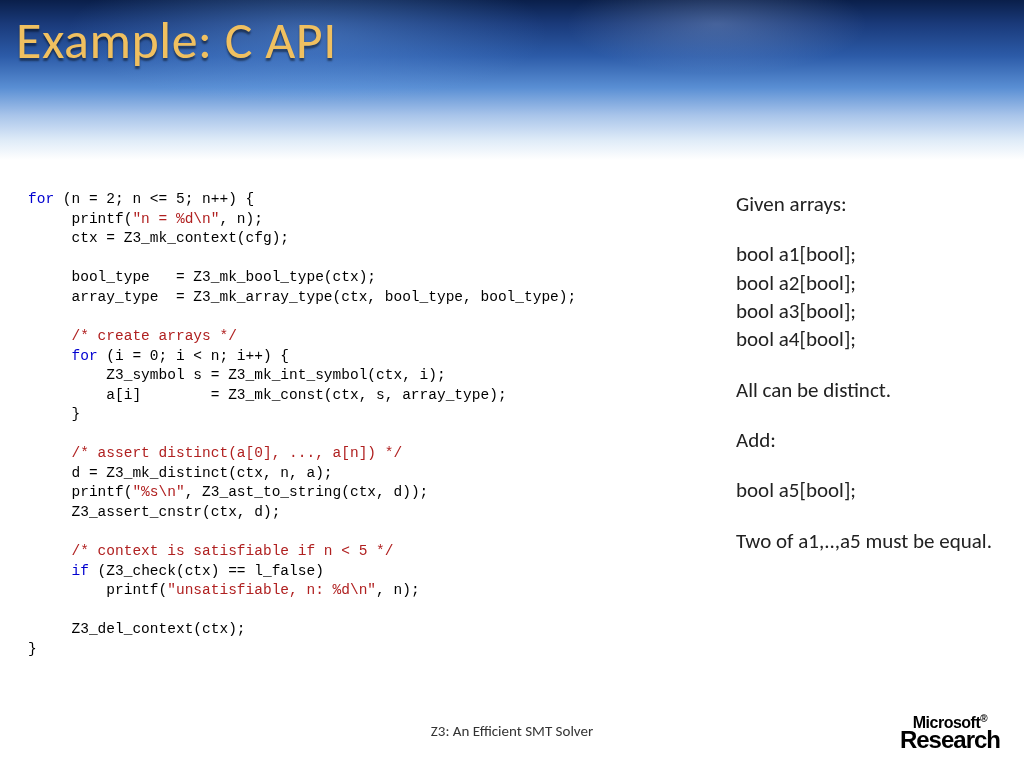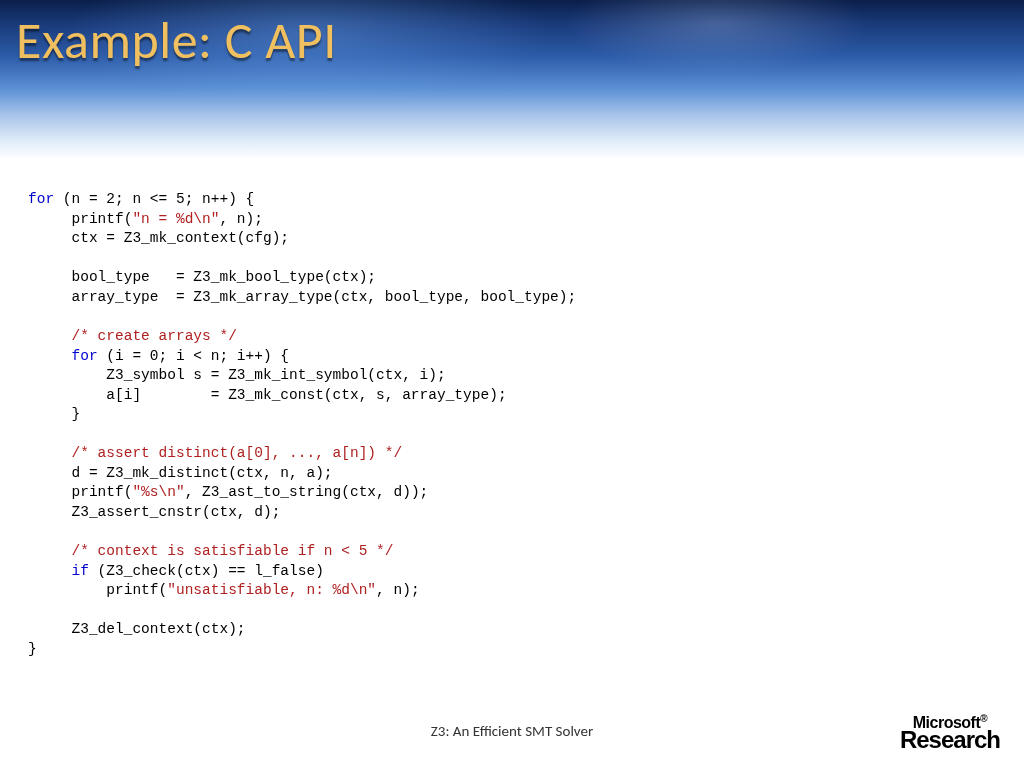--- a/index.html
+++ b/index.html
@@ -113,20 +113,31 @@
 <span>     printf(</span><span class="str">"%s\n"</span><span>, Z3_ast_to_string(ctx, d));</span>
 <span>     Z3_assert_cnstr(ctx, d);</span>
 <span> </span>
 <span class="cmt">     /* context is satisfiable if n &lt; 5 */</span>
 <span>     </span><span class="kw">if</span><span> (Z3_check(ctx) == l_false)</span>
 <span>         printf(</span><span class="str">"unsatisfiable, n: %d\n"</span><span>, n);</span>
 <span> </span>
 <span>     Z3_del_context(ctx);</span>
 <span>}</span></div>
 
+  <div class="side-notes">
+    <p>Given arrays:</p>
+    <p style="white-space:pre-line">bool a1[bool];
+bool a2[bool];
+bool a3[bool];
+bool a4[bool];</p>
+    <p>All can be distinct.</p>
+    <p>Add:</p>
+    <p>bool a5[bool];</p>
+    <p>Two of a1,..,a5 must be equal.</p>
+  </div>
 </div>
 
 <div class="footer-text">Z3: An Efficient SMT Solver</div>
 
 <div class="ms-research">
   <div class="ms"><span>Microsoft</span><sup>®</sup></div>
   <div class="rs">Research</div>
 </div>
 
 </body></html>

